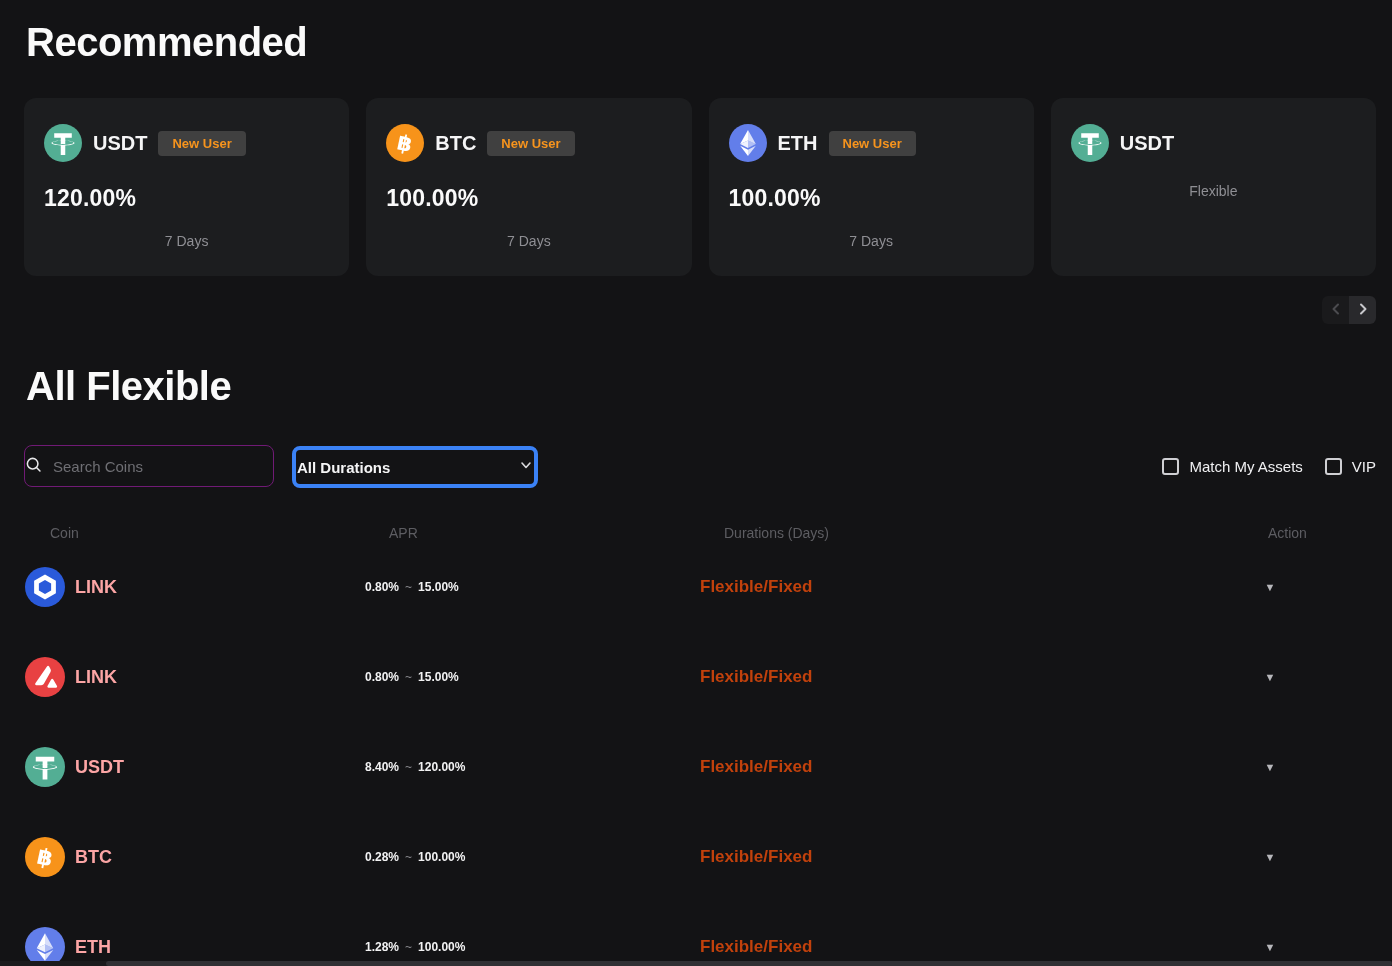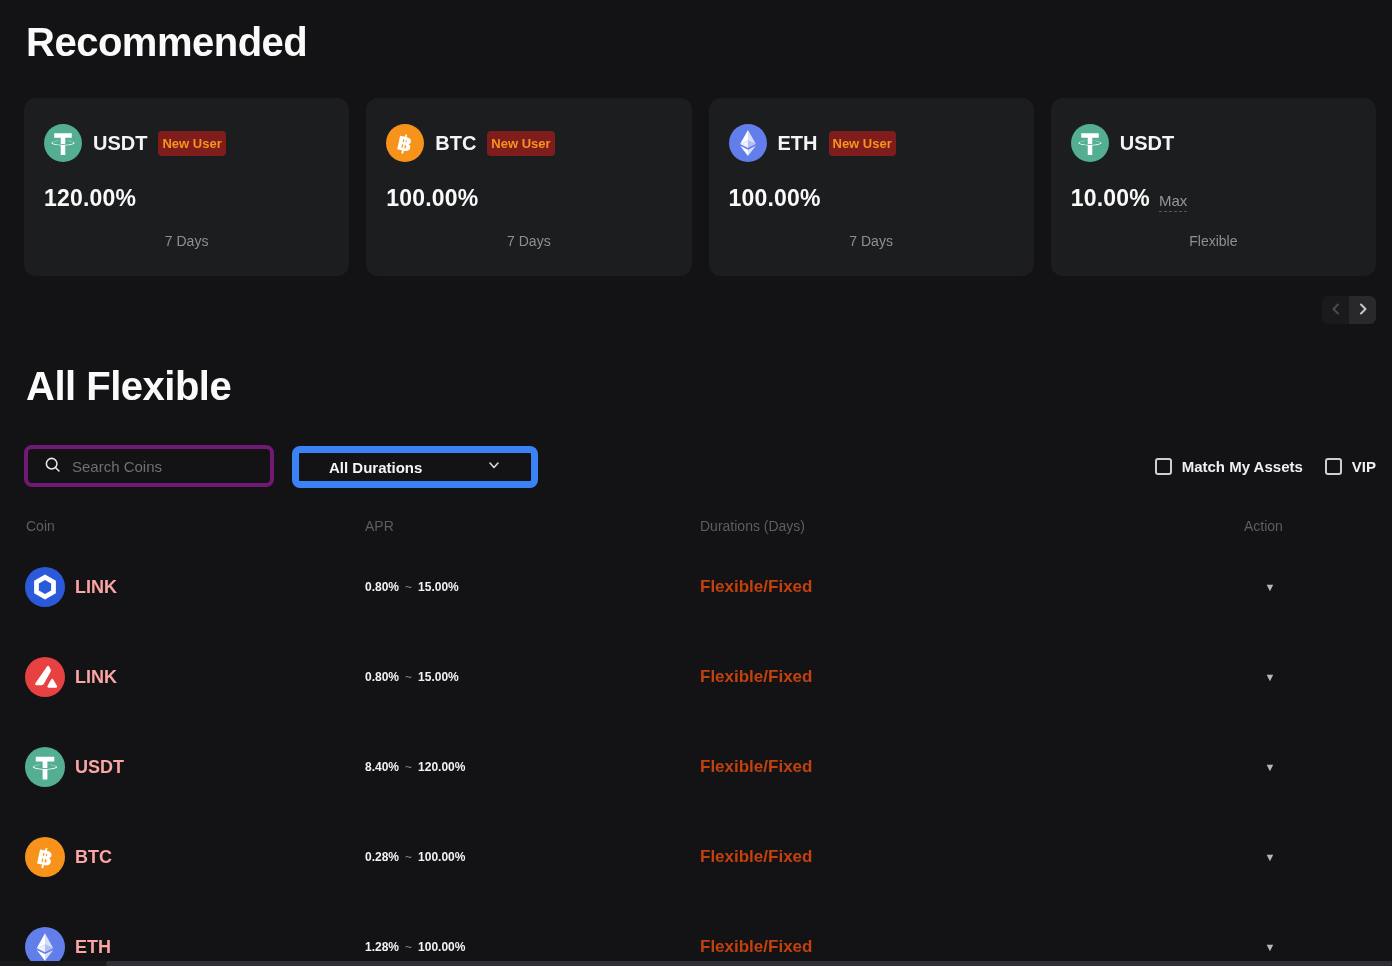--- a/index.html
+++ b/index.html
@@ -14,56 +14,56 @@
   #recommended-title { top:20px; }
   #all-products-title { top:364px; }
 
   
   .cards { position:absolute; left:24px; top:98px; width:1352px; height:178px; display:flex; gap:17px; }
   .card { flex:1 1 0; background:#1c1d1f; border-radius:12px; padding:26px 20px 0 20px; cursor:pointer; }
   .card-head { display:flex; align-items:center; }
   .coin-icon { width:38px; height:38px; display:inline-block; flex:0 0 38px; }
   .coin-icon svg { width:100%; height:100%; display:block; }
   .card-coin { font-size:20px; font-weight:700; margin-left:11px; color:#f5f5f6; }
-  .badge { margin-left:11px; background:#7f1d1d; color:#f7941d; font-size:13px; font-weight:700;
-           padding:5px 4px; border-radius:4px; }
+  .badge { margin-left:11px; background:#404040; color:#f7941d; font-size:13px; font-weight:700;
+           padding:5px 14px; border-radius:4px; }
   .badge:empty { display:none; }
   .card-apr-row { margin-top:23px; display:flex; align-items:baseline; }
   .card-apr { font-size:23px; font-weight:800; color:#fafafa; letter-spacing:0.2px; }
   .apr-suffix { font-size:15px; color:#96969b; margin-left:9px; border-bottom:1px dashed #55555a; padding-bottom:2px; }
   .apr-suffix:empty { display:none; }
   .card-duration { margin-top:21px; font-size:14px; color:#8f8f94;text-align:center; }
 
   
   .carousel-nav { position:absolute; top:296px; right:16px; height:28px; display:flex; }
   .car-btn { width:27px; height:28px; display:flex; align-items:center; justify-content:center;
              border:none; cursor:pointer; }
   .car-btn.prev { background:#1a1a1c; border-radius:6px 0 0 6px; }
   .car-btn.next { background:#29292c; border-radius:0 6px 6px 0; }
 
   
   .search-box { position:absolute; left:24px; top:445px; width:250px; height:42px;
-                border:4px solid #701a75; border-radius:8px; display:flex; align-items:center; padding:0 16px;
+                border:1px solid #701a75; border-radius:8px; display:flex; align-items:center; padding:0 0;
                 background:transparent; }
   .search-box svg { flex:0 0 17px; margin-right:11px; }
   .search-input { flex:1; background:transparent; border:none; outline:none; color:#f0f0f2;
                   font-size:15px; font-family:inherit; }
   .search-input::placeholder { color:#6f6f74; }
   .select-box { position:absolute; left:292px; top:446px; width:246px; height:42px;
-                border:7px solid #3b82f6; border-radius:8px; display:flex; align-items:center;
-                padding:0 30px; cursor:pointer; }
+                border:4px solid #3b82f6; border-radius:8px; display:flex; align-items:center;
+                padding:0 1px; cursor:pointer; }
   .select-value { flex:1; font-size:15px; font-weight:700; color:#f5f5f6; }
   .right-filters { position:absolute; top:445px; right:16px; height:42px; display:flex; align-items:center; gap:22px; }
   .chk-group { display:flex; align-items:center; gap:10px; cursor:pointer; }
   .checkbox { width:17px; height:17px; border:2px solid #cfcfd3; border-radius:3px; background:transparent; }
-  .chk-label { font-size:15px; font-weight:700; color:#f0f0f2; }
+  .chk-label { font-size:15px; font-weight:400; color:#f0f0f2; }
 
   
   .thead { position:absolute; left:0; top:518px; width:1392px; height:16px; font-size:14px; color:#5d5d62; }
-  .thead span { position:absolute; top:0; }
+  .thead span { position:absolute; top:7px;margin-left:24px; }
   .th-coin { left:26px; } .th-apr { left:365px; } .th-dur { left:700px; } .th-action { left:1244px; }
   .rows { position:absolute; left:0; top:542px; width:1392px; }
   .row { position:relative; height:90px; cursor:pointer; }
   .row .coin-icon { position:absolute; left:25px; top:25px; width:40px; height:40px; flex:none; }
   .row-coin { position:absolute; left:75px; top:0; height:90px; display:flex; align-items:center;
               font-size:18px; font-weight:600; color:#fca5a5; }
   .row-apr { position:absolute; left:365px; top:0; height:90px; display:flex; align-items:center;
              font-size:12px; font-weight:600; color:#f2f2f3; }
   .tilde { color:#8a8a8f; margin:0 6px; font-weight:400; }
   .row-dur { position:absolute; left:700px; top:0; height:90px; display:flex; align-items:center;
@@ -148,24 +148,20 @@
     <div class="card-head">
       <span class="coin-icon">
         <svg viewBox="0 0 32 32">
             <circle cx="16" cy="16" r="16" fill="#53ae94"></circle>
             <path fill="#fff" d="M17.9 13.9v-2.4h5.5V7.8H8.6v3.7h5.5v2.4c-4.5.2-7.8 1.1-7.8 2.1s3.4 1.9 7.8 2.1v7.9h3.8v-7.9c4.5-.2 7.8-1.1 7.8-2.1s-3.4-1.9-7.8-2.1zm0 3.6c-.1 0-.7.1-1.9.1-1 0-1.6 0-1.9-.1-4-.2-6.9-.9-6.9-1.7s3-1.5 6.9-1.7v2.7c.3 0 1 .1 1.9.1 1.2 0 1.8-.1 1.9-.1v-2.7c3.9.2 6.9.9 6.9 1.7s-3 1.5-6.9 1.7z"></path>
           </svg>
       </span>
       <span class="card-coin">USDT</span>
 
     </div>
-    <div class="card-apr-row">
-      <span class="card-apr">10.00%</span>
-      <span class="apr-suffix">Max</span>
-    </div>
     <div class="card-duration">Flexible</div>
   </div>
 </div>
 
 <div class="carousel-nav">
   <button class="car-btn prev">
     <span>
       <svg width="14" height="14" viewBox="0 0 14 14">
           <polyline points="9,2.5 4.5,7 9,11.5" fill="none" stroke="#4b4b4f" stroke-width="2" stroke-linecap="round" stroke-linejoin="round"></polyline>
         </svg>

